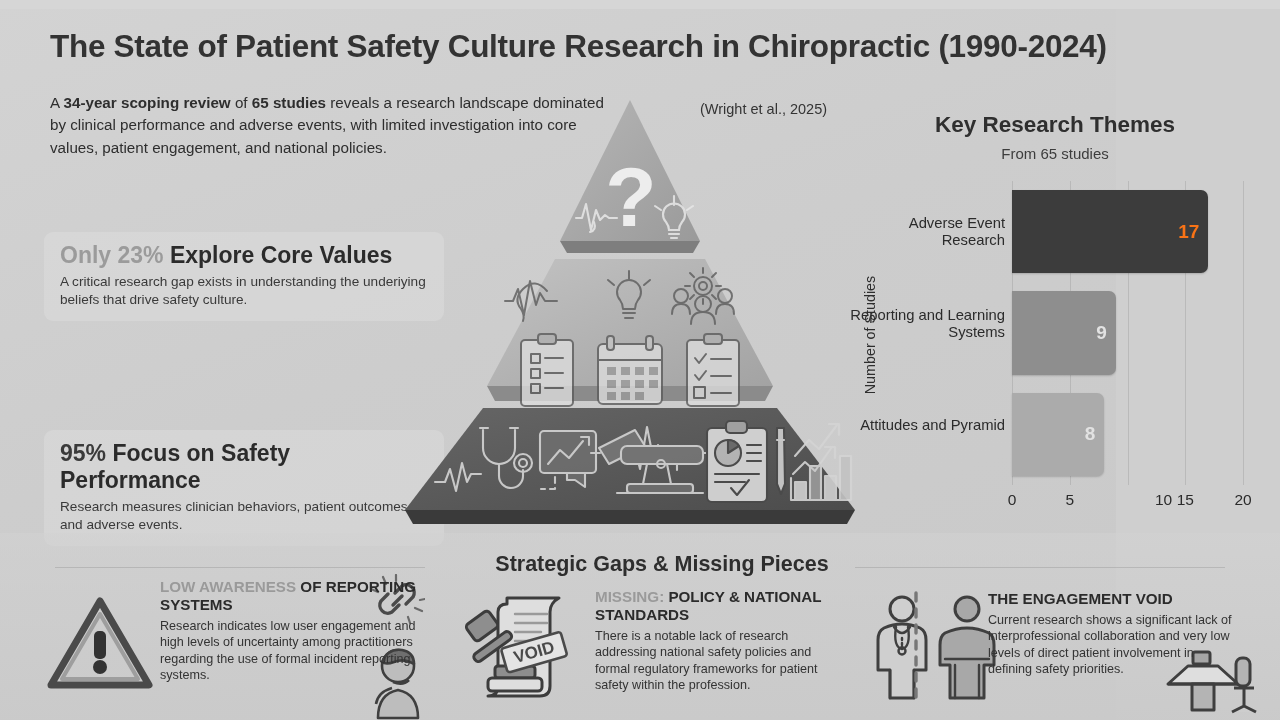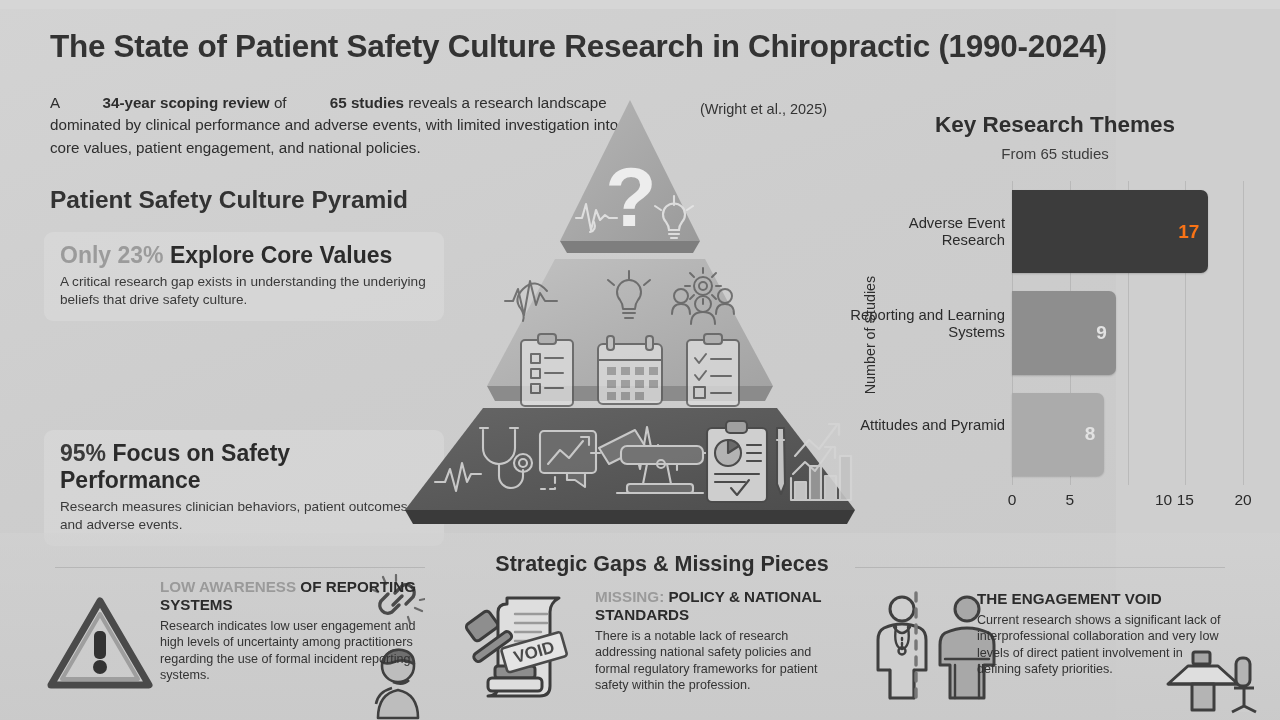--- a/index.html
+++ b/index.html
@@ -22,21 +22,21 @@
   
   #title {
     position: absolute; left: 50px; top: 28px; width: 1215px;
     font-size: 31.5px; font-weight: bold; color: #333333;
     letter-spacing: -0.3px; white-space: nowrap;
   }
   #intro {
     position: absolute; left: 50px; top: 92px; width: 570px;
     font-size: 15.2px; line-height: 1.47; color: #2e2e2e;
   }
-  #intro b { font-weight: bold; margin-left: 39px; }
+  #intro b { font-weight: bold; }
   #citation {
     position: absolute; left: 700px; top: 101px;
     font-size: 14.5px; color: #343434;
   }
   
   #pyr-heading {
     position: absolute; left: 50px; top: 186px;
     font-size: 24.5px; font-weight: bold; color: #333333;
   }
   
@@ -117,21 +117,20 @@
   <div class="topband"></div>
 
   <div id="title">The State of Patient Safety Culture Research in Chiropractic (1990-2024)</div>
 
   <div id="intro">
     <span>A </span><b>34-year scoping review</b><span> of </span><b>65 studies</b><span> reveals a research landscape dominated by clinical performance and adverse events, with limited investigation into core values, patient engagement, and national policies.</span>
   </div>
 
   <div id="citation">(Wright et al., 2025)</div>
 
-  <div id="pyr-heading">Patient Safety Culture Pyramid</div>
 
   <div class="tier-card" id="tier-core">
     <div class="tier-h">
       <span class="pct-muted">Only 23%</span><span> Explore Core Values</span>
     </div>
     <div class="tier-b">A critical research gap exists in understanding the underiying beliefs that drive safety culture.</div>
   </div>
 
 
   <div class="tier-card" id="tier-perf">
@@ -471,21 +470,21 @@
         <g stroke="#3f3f3f" stroke-width="3" fill="#cdcdcd" stroke-linejoin="round">
           <rect x="33" y="2" width="17" height="12" rx="2" fill="#a6a6a6"></rect>
           <path d="M8 34 L28 16 h30 l20 18 z" fill="#dedede"></path>
           <rect x="32" y="34" width="22" height="26" fill="#b4b4b4"></rect>
           <path d="M8 34 h70"></path>
           <rect x="76" y="8" width="14" height="28" rx="6" fill="#b4b4b4"></rect>
           <path d="M74 38 h20 M84 38 v18 M72 62 l12 -6 l12 6"></path>
         </g>
       </svg>
     </div>
-    <div style="position:absolute; left:122px; top:2px; width:250px;">
+    <div style="position:absolute; left:133px; top:2px; width:250px;">
       <div class="gap-title">
         <span class="muted"></span><span>THE ENGAGEMENT VOID</span>
       </div>
       <div class="gap-body">Current research shows a significant lack of interprofessional collaboration and very low levels of direct patient involvement in defining safety priorities.</div>
     </div>
   </div>
 
 </div>
 
 </body></html>

